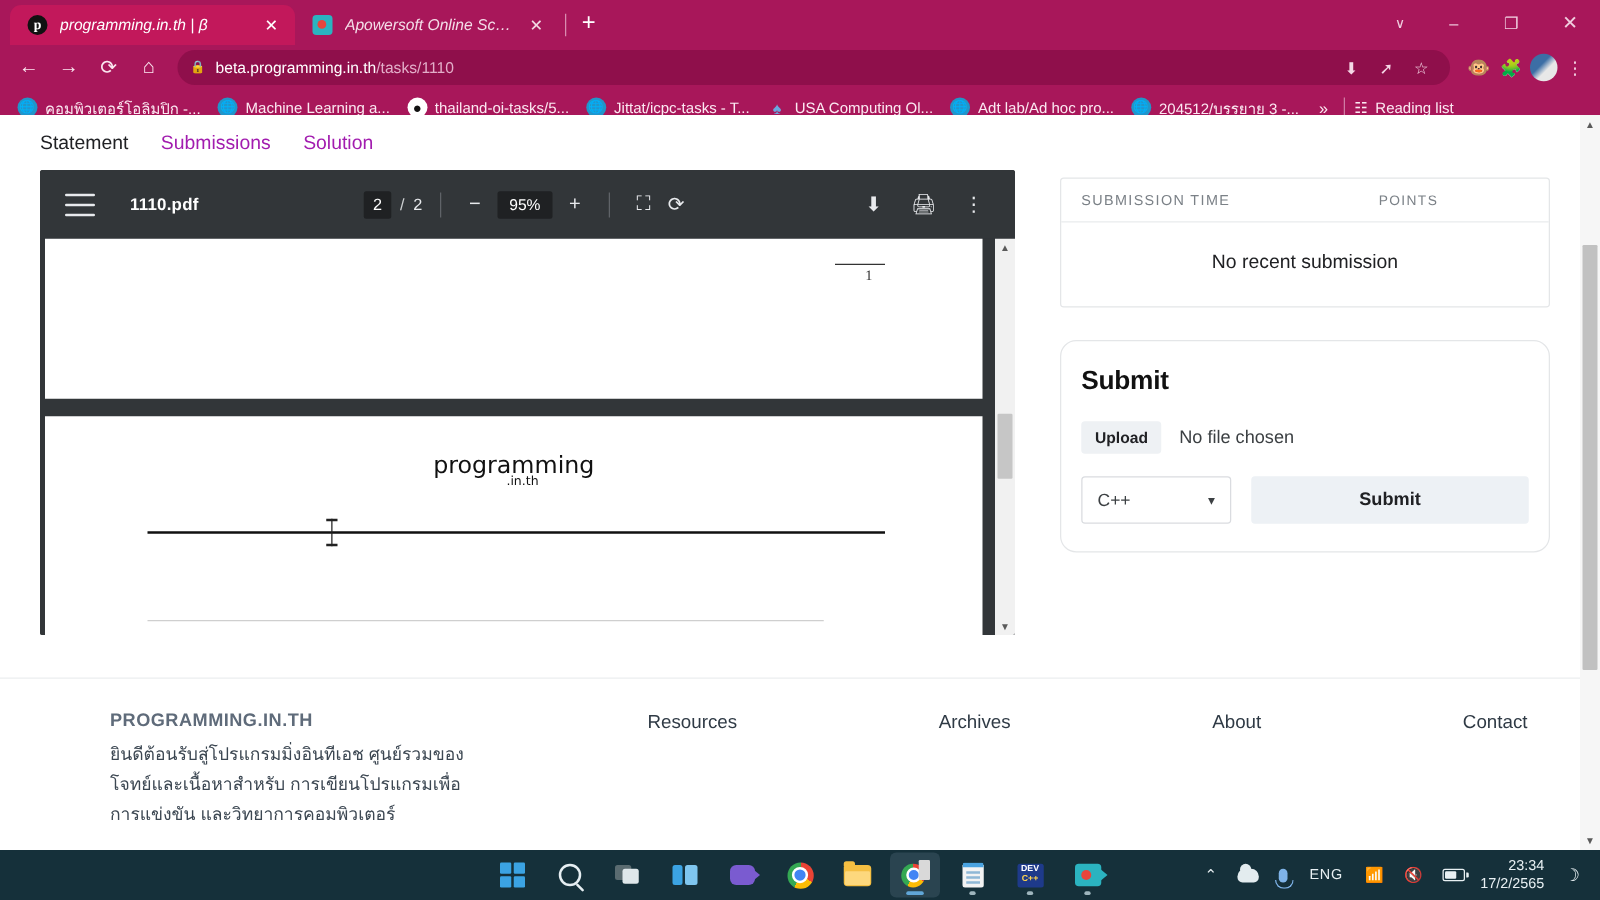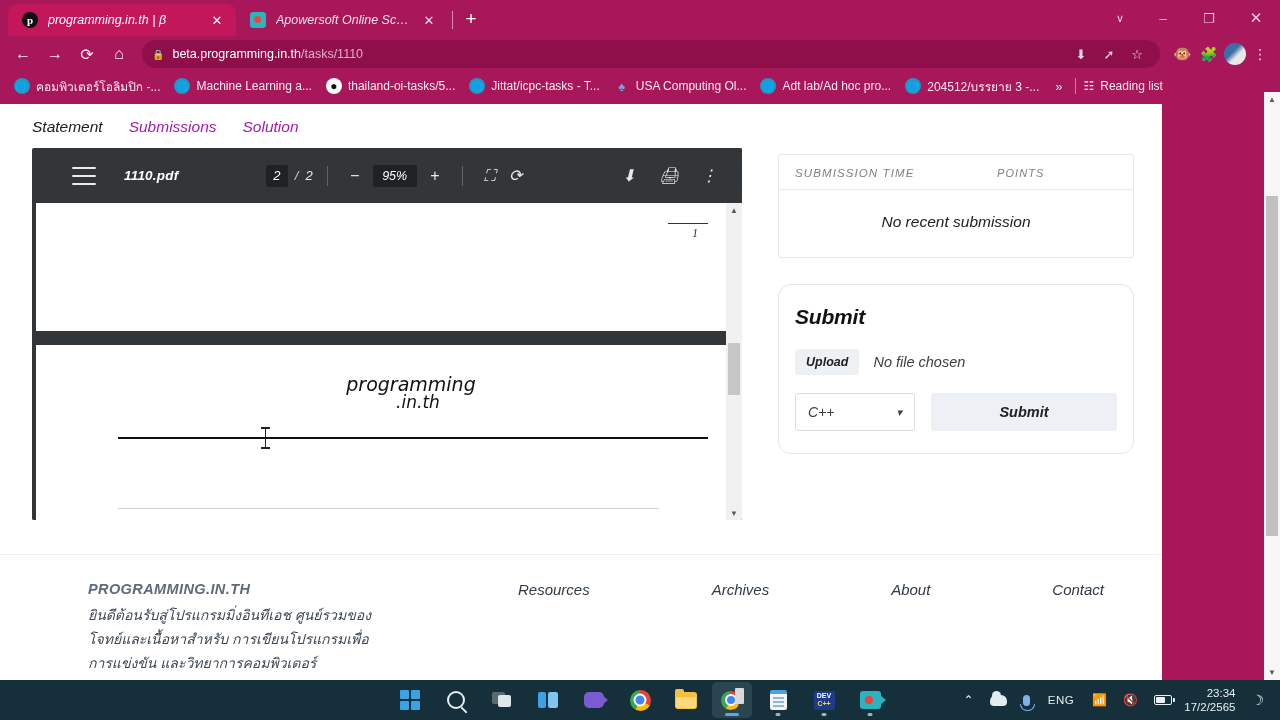--- a/index.html
+++ b/index.html
@@ -58,29 +58,29 @@
   .bm { display: flex; align-items: center; gap: 6px; padding: 2px 6px; border-radius: 4px; color: #fce9f2; font-size: 12px; white-space: nowrap; }
   .bm-ico { width: 16px; height: 16px; border-radius: 50%; display: inline-flex; align-items: center; justify-content: center; font-size: 10px; background: #2196c9; color: #fff; flex: 0 0 16px; }
   .bm-ico.gh { background: #ffffff; color: #111; font-size: 12px; }
   .bm-ico.usaco { background: transparent; color: #6aa8e0; font-size: 13px; }
   .bm-chev { color: #fce9f2; font-size: 13px; padding: 0 6px; margin-left: 2px; }
   .bm-sep { width: 1px; height: 16px; background: #cf7ba4; margin: 0 5px; }
   .readinglist { display: flex; align-items: center; gap: 6px; color: #fce9f2; font-size: 12px; }
   .rl-ico { font-size: 12px; }
 
   
-  .viewport { position: absolute; left: 0; top: 104px; width: 1162px; height: 588px; background: #fff; overflow: hidden; font-style: italic; }
+  .viewport { position: absolute; left: 0; top: 92px; width: 1280px; height: 588px; background: #fff; overflow: hidden; }
   .pagetabs { display: flex; gap: 26px; padding: 14px 0 12px 32px; font-size: 15.5px; }
   .ptab { color: #a21caf; }
   .ptab.active { color: #202124; }
 
   .content-row { display: flex; padding: 0 28px 0 32px; gap: 36px; }
 
   
-  .pdfwrap { width: 780px; height: 372px; background: #323639; border-radius: 2px; position: relative; overflow: hidden; padding-left: 20px; }
+  .pdfwrap { width: 780px; height: 372px; background: #323639; border-radius: 2px; position: relative; overflow: hidden; }
   .pdf-toolbar { height: 55px; background: #323639; display: flex; align-items: center; padding: 0 20px; color: #e8eaed; }
   .pdf-hamburger { width: 24px; height: 18px; display: flex; flex-direction: column; justify-content: space-between; margin-right: 28px; }
   .pdf-hamburger i { display: block; height: 2px; background: #e8eaed; border-radius: 1px; }
   .pdf-name { font-size: 13.5px; font-weight: bold; color: #fff; letter-spacing: .2px; }
   .pdf-center { margin-left: auto; display: flex; align-items: center; gap: 0; }
   .pg-input { background: #1f2123; color: #fff; font-size: 13px; width: 22px; height: 22px; display:flex; align-items:center; justify-content:center; border-radius:2px; }
   .pg-sep { font-size: 13px; color: #cfd2d4; margin: 0 7px; }
   .pg-total { font-size: 13px; color: #e8eaed; }
   .vsep { width: 1px; height: 20px; background: #5f6368; margin: 0 14px; }
   .tb-btn { width: 26px; height: 26px; display: flex; align-items: center; justify-content: center; color: #e8eaed; font-size: 16px; }
@@ -88,21 +88,21 @@
   .pdf-right { margin-left: auto; display: flex; align-items: center; gap: 14px; }
 
   .pdf-body { position: absolute; left: 0; top: 55px; right: 0; bottom: 0; background: #323639; }
   .pdf-page { position: absolute; left: 4px; width: 750px; background: #fff; }
   .pdf-page-1 { top: 0; height: 128px; }
   .pdf-page-2 { top: 142px; height: 190px; }
   .pg1-rule { position: absolute; right: 78px; top: 20px; width: 40px; height: 1px; background: #333; }
   .pg1-num { position: absolute; right: 88px; top: 24px; font-size: 11.5px; color: #333; font-family: "Liberation Serif", serif; }
   .pdf-logo { position: absolute; left: 50%; transform: translateX(-50%); top: 28px; text-align: center; color: #111; }
   .logo-l1 { font-size: 19px; letter-spacing: 0px; font-family: "DejaVu Sans", sans-serif; }
-  .logo-l2 { font-size: 17px; margin-top: -3px; margin-left: 14px; font-family: "DejaVu Sans", sans-serif; }
+  .logo-l2 { font-size: 10px; margin-top: -3px; margin-left: 14px; font-family: "DejaVu Sans", sans-serif; }
   .pdf-hr { position: absolute; left: 82px; right: 78px; top: 92px; height: 1.5px; background: #111; }
   .pdf-heading { position: absolute; left: 82px; top: 118px; font-size: 15.5px; color: #111; font-family: "DejaVu Sans", sans-serif; }
   .pdf-hr2 { position: absolute; left: 82px; right: 127px; top: 163px; height: 1px; background: #cfcfcf; }
   .caret { position: absolute; left: 229px; top: 82px; width: 1px; height: 22px; background: #222; }
   .caret::before, .caret::after { content:""; position:absolute; left:-4px; width:9px; height:1.6px; background:#222; }
   .caret::before { top: 0; } .caret::after { bottom: 0; }
 
   .pdf-scroll { position: absolute; right: 0; top: 55px; bottom: 0; width: 16px; background: #f1f1f1; }
   .pdf-scroll .arr { height: 14px; display: flex; align-items: center; justify-content: center; font-size: 8px; color: #5a5a5a; }
   .pdf-scroll .arr.bot { position: absolute; bottom: 0; left: 0; right: 0; }

